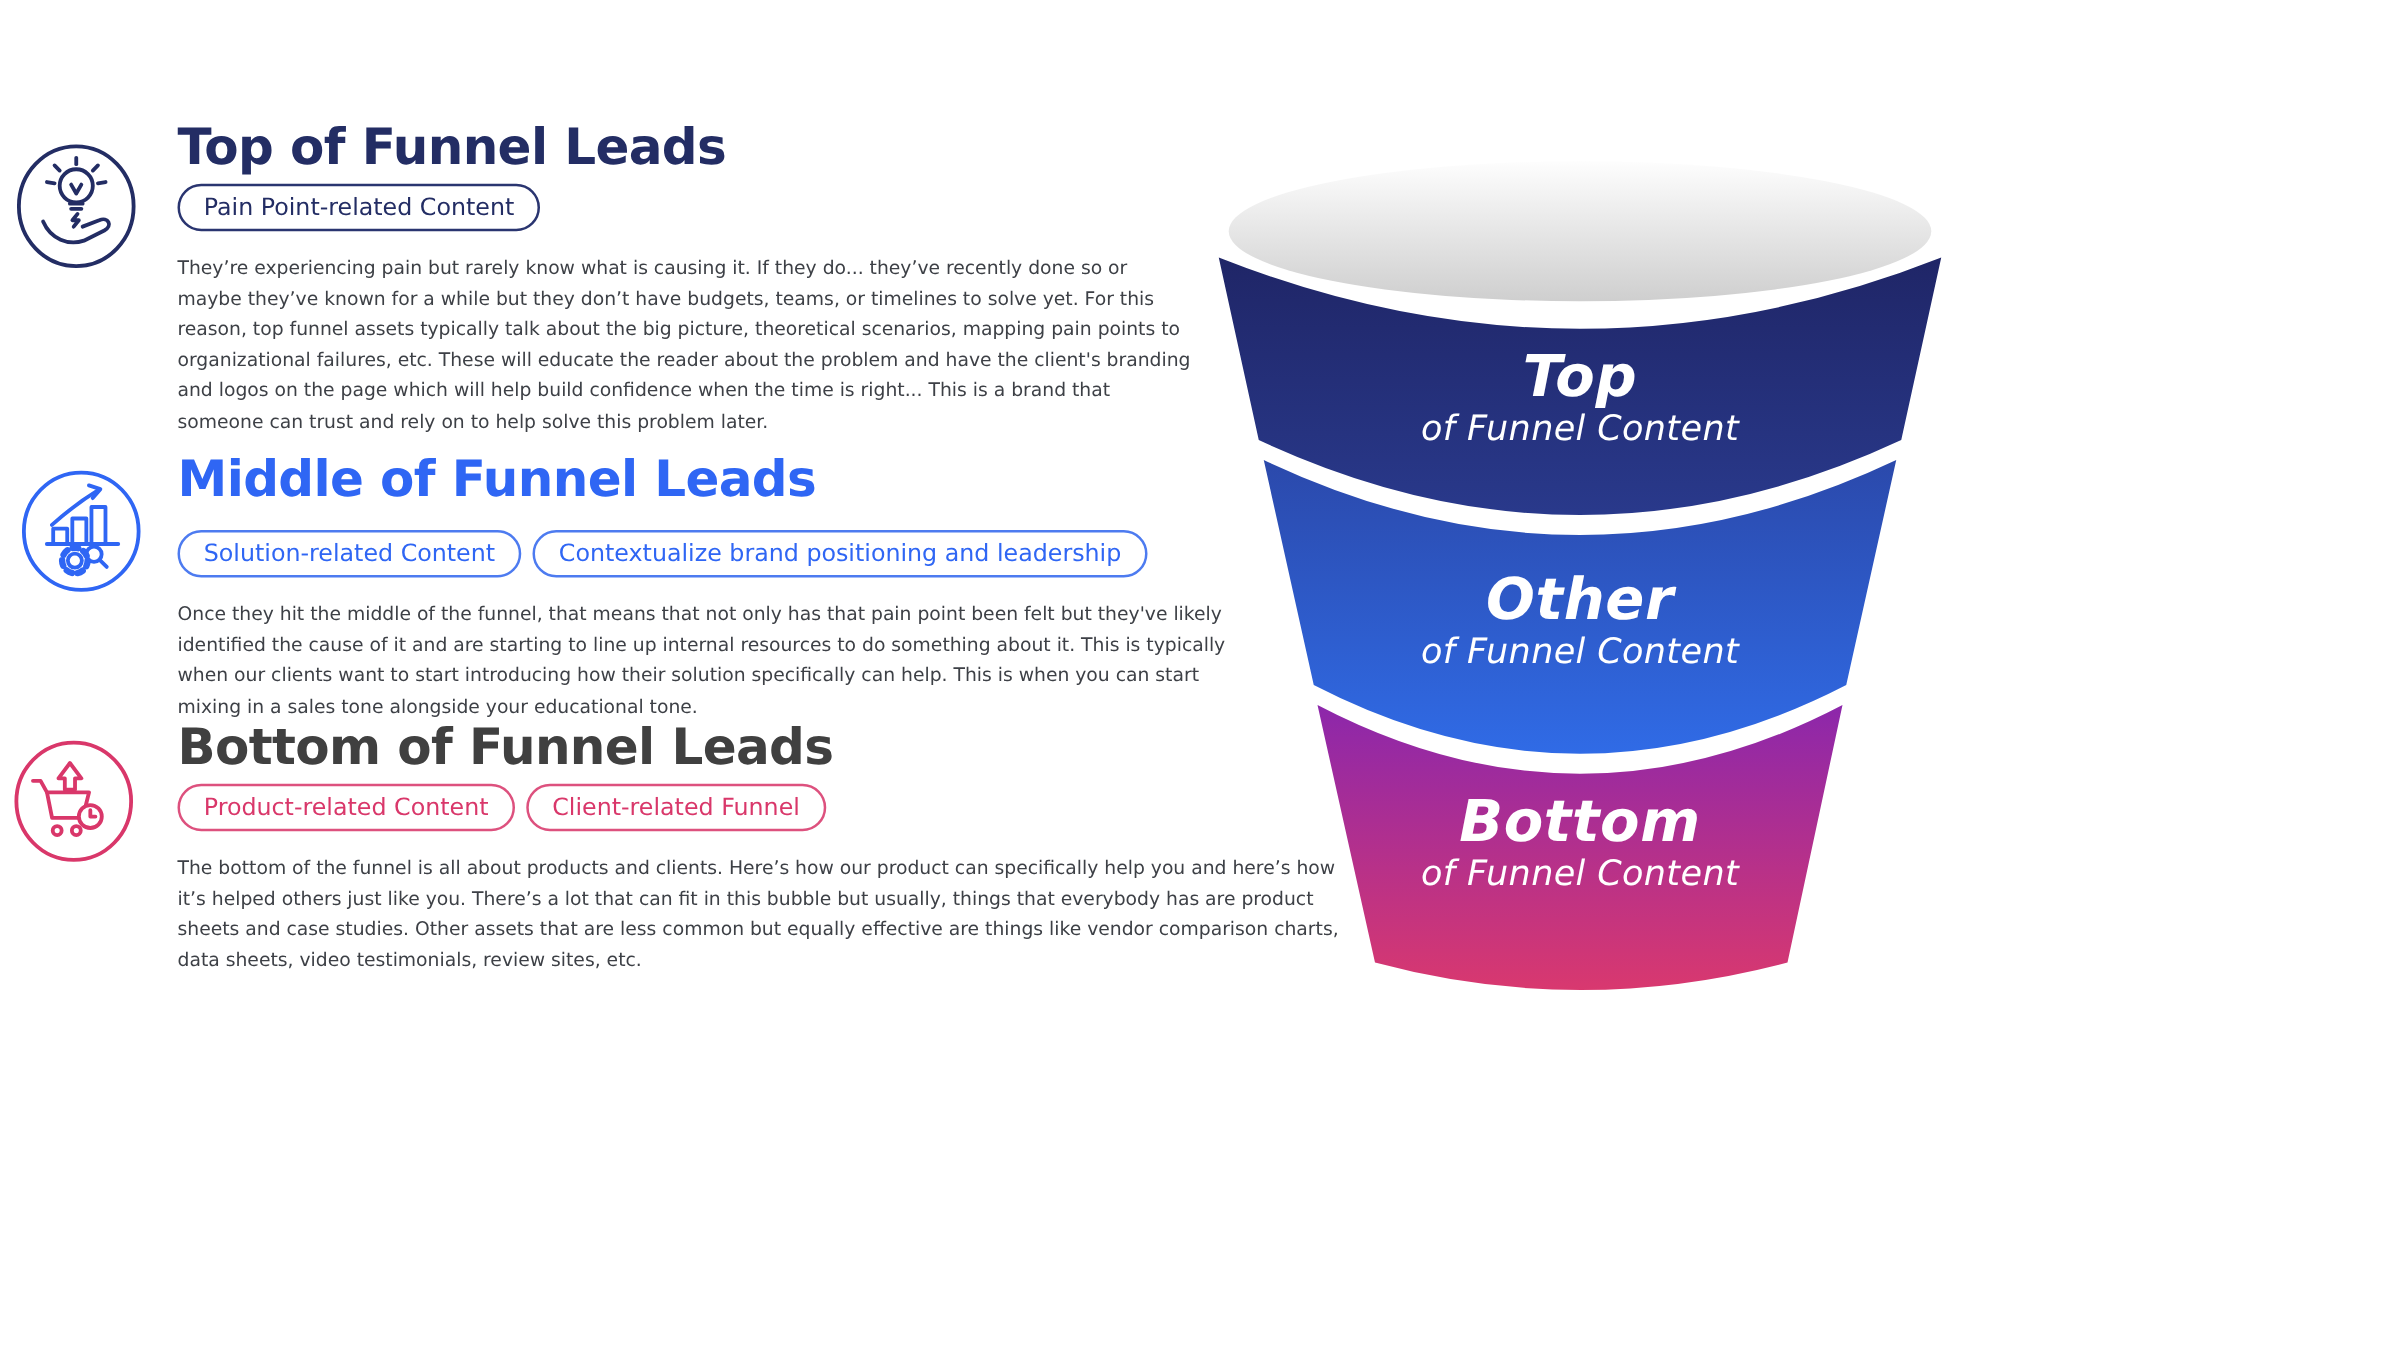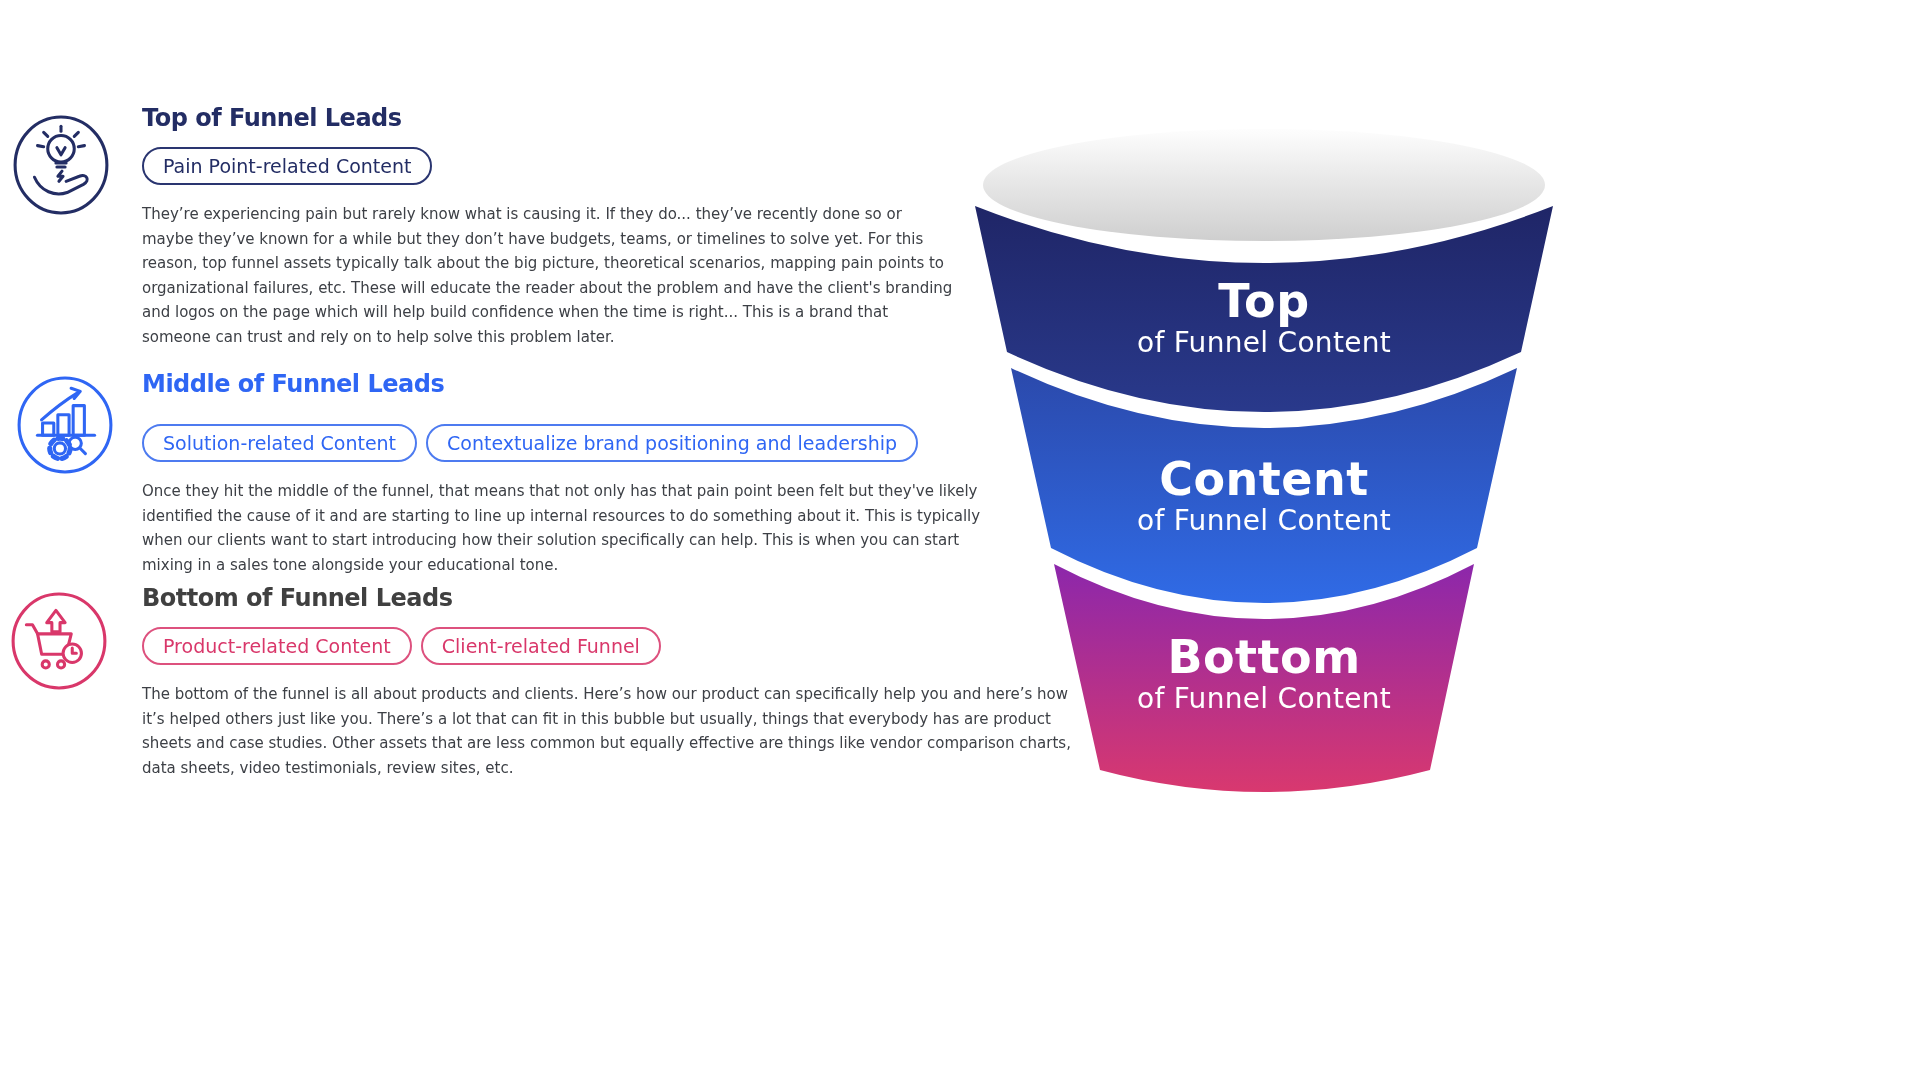--- a/index.html
+++ b/index.html
@@ -5,39 +5,39 @@
   * { margin:0; padding:0; box-sizing:border-box; }
   html,body { width:1920px; height:1080px; background:#ffffff; overflow:hidden;
               font-family:"DejaVu Sans","Liberation Sans",sans-serif; }
   .page { position:relative; width:1920px; height:1080px; background:#fff; }
 
   
   .section { position:absolute; }
   .icon-wrap { position:absolute; width:102px; height:102px; }
   .content { position:absolute; left:142px; top:0; }
 
-  .heading { font-weight:bold; font-size:24px; letter-spacing:-0.5px; line-height:36px; }
+  .heading { font-weight:bold; font-size:40px; letter-spacing:-0.5px; line-height:36px; }
   .s1 .heading { color:#232d64; }
   .s2 .heading { color:#2f66f4; }
   .s3 .heading { color:#404040; }
 
   .tags { margin-top:11px; display:flex; gap:9px; }
   .pill { display:inline-flex; align-items:center; height:38px; padding:0 19px;
           border-radius:20px; font-size:19px; white-space:nowrap; background:#fff; }
   .s1 .pill { color:#232d64; border:2px solid #2a3570; }
   .s2 .pill { color:#2f66f4; border:2px solid #4d7bf0;margin-top:11px; }
   .s3 .pill { color:#d9376a; border:2px solid #dd517e; }
 
   .body-text { margin-top:17px; font-size:15px; line-height:24.5px; color:#3d4046; }
   .s1 .body-text { width:812px; }
   .s2 .body-text { width:858px; }
   .s3 .body-text { width:930px; }
 
   
-  .funnel { position:absolute; left:950px; top:100px; width:620px; height:720px; }
+  .funnel { position:absolute; left:950px; top:100px; width:620px; height:720px;font-style:italic; }
   .funnel svg { position:absolute; left:0; top:0; }
   .flabel { position:absolute; left:4px; width:620px; text-align:center; color:#ffffff; }
   .ftitle { font-size:46px; font-weight:bold; line-height:46px; letter-spacing:0.5px; }
   .fsub   { font-size:28px; font-weight:normal; line-height:30px; margin-top:4px; letter-spacing:0.3px; }
   .fl0 { top:178px; } .fl1 { top:356px; } .fl2 { top:534px; }
 
   .icon-svg { width:100%; height:100%; }
 </style>
 </head>
 <body>
@@ -149,21 +149,21 @@
       <path d="M 61,268 Q 314,388 567,268 L 527,448 Q 314,558 101,448 Z" fill="url(#gradMid)"></path>
 
       <path d="M 104,464 Q 314,574 524,464 L 480,670 Q 314,714 150,670 Z" fill="url(#gradBot)"></path>
     </svg>
 
     <div class="flabel fl0">
       <div class="ftitle">Top</div>
       <div class="fsub">of Funnel Content</div>
     </div>
     <div class="flabel fl1">
-      <div class="ftitle">Content</div>
+      <div class="ftitle">Other</div>
       <div class="fsub">of Funnel Content</div>
     </div>
     <div class="flabel fl2">
       <div class="ftitle">Bottom</div>
       <div class="fsub">of Funnel Content</div>
     </div>
   </div>
 
 </div>
 

